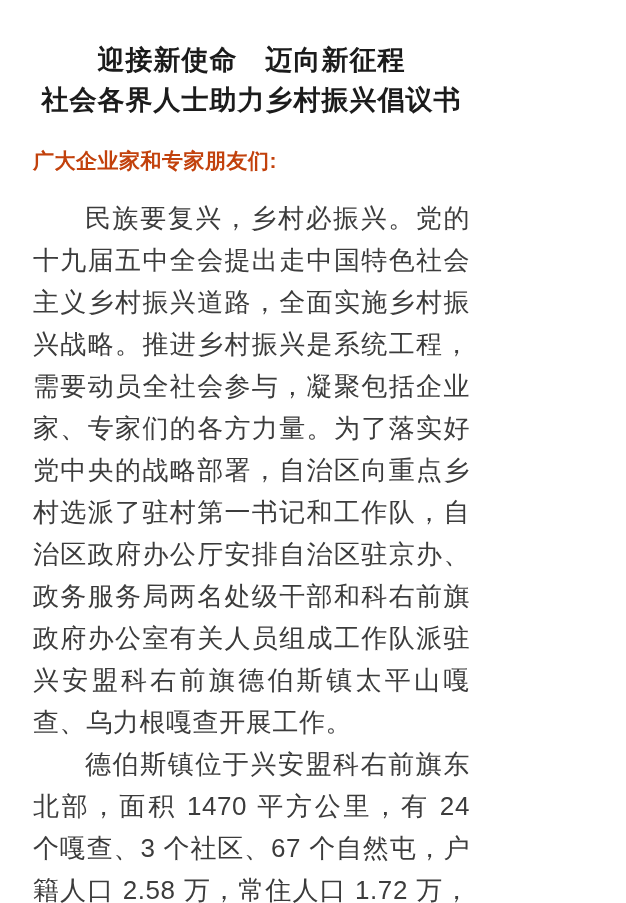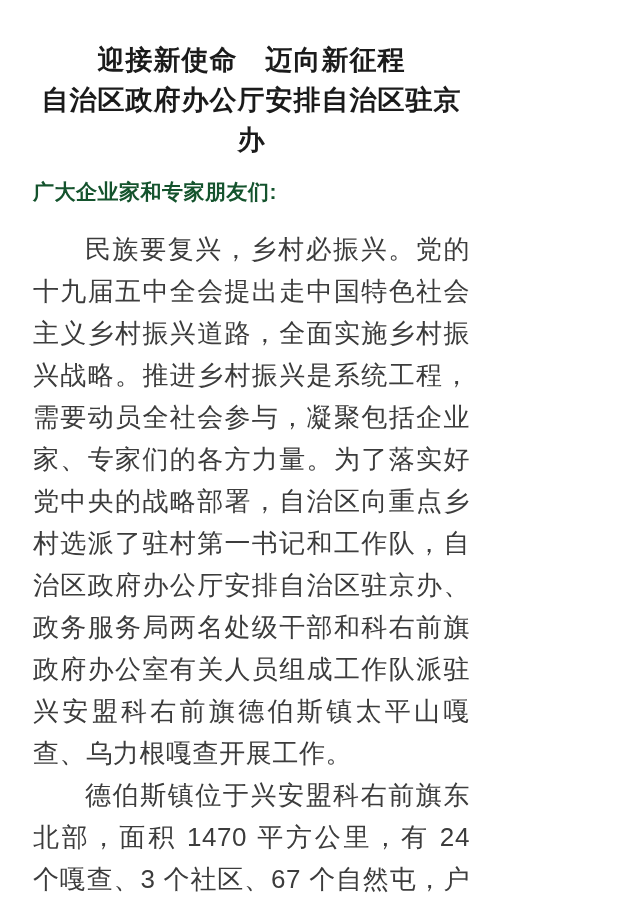--- a/index.html
+++ b/index.html
@@ -18,45 +18,45 @@
   .title {
     text-align: center;
     font-weight: 700;
     font-size: 27px;
     line-height: 40px;
     letter-spacing: 1px;
     color: #1b1b1b;
   }
   .title-line { display: block; }
   .salutation {
-    margin-top: 18px;
+    margin-top: 27px;
     font-size: 21px;
     line-height: 28px;
     font-weight: 700;
     letter-spacing: 0.5px;
-    color: #14532d;
+    color: #c2410c;
   }
   .body-text { margin-top: 22px; }
   .para {
     font-size: 26px;
     line-height: 42px;
     color: #3c3c3c;
     letter-spacing: 0.6px;
     text-align: justify;
     text-justify: inter-ideograph;
     text-indent: 2em;
     font-weight: 400;
   }
 </style>
 </head>
 <body>
 
 <div class="page">
   <h1 class="title">
     <span class="title-line">迎接新使命　迈向新征程</span>
-    <span class="title-line">自治区政府办公厅安排自治区驻京办</span>
+    <span class="title-line">社会各界人士助力乡村振兴倡议书</span>
   </h1>
   <div class="salutation">广大企业家和专家朋友们:</div>
   <div class="body-text">
     <p class="para">民族要复兴，乡村必振兴。党的十九届五中全会提出走中国特色社会主义乡村振兴道路，全面实施乡村振兴战略。推进乡村振兴是系统工程，需要动员全社会参与，凝聚包括企业家、专家们的各方力量。为了落实好党中央的战略部署，自治区向重点乡村选派了驻村第一书记和工作队，自治区政府办公厅安排自治区驻京办、政务服务局两名处级干部和科右前旗政府办公室有关人员组成工作队派驻兴安盟科右前旗德伯斯镇太平山嘎查、乌力根嘎查开展工作。</p>
     <p class="para">德伯斯镇位于兴安盟科右前旗东北部，面积 1470 平方公里，有 24 个嘎查、3 个社区、67 个自然屯，户籍人口 2.58 万，常住人口 1.72 万，有耕地 22.5 万亩，天然草场 71.1 万亩，大小牲畜 42.8 万头只，以玉米种植、肉牛肉羊养殖业为主导产业。自治区政府办公厅帮扶的太平山嘎查距德伯斯镇所在地 40 公里处，总面积 182 平方公里，辖 7 个自然屯，共有常住人口 561 户 1700 人；乌力根嘎查离镇所在地近 5 公里，总面积 18.3 平方公里，辖 2 个自然屯，共有常住人口 179 户 621 人。近年来，通过全镇上下和驻村工作队的共同</p>
   </div>
 </div>
 
 </body></html>

